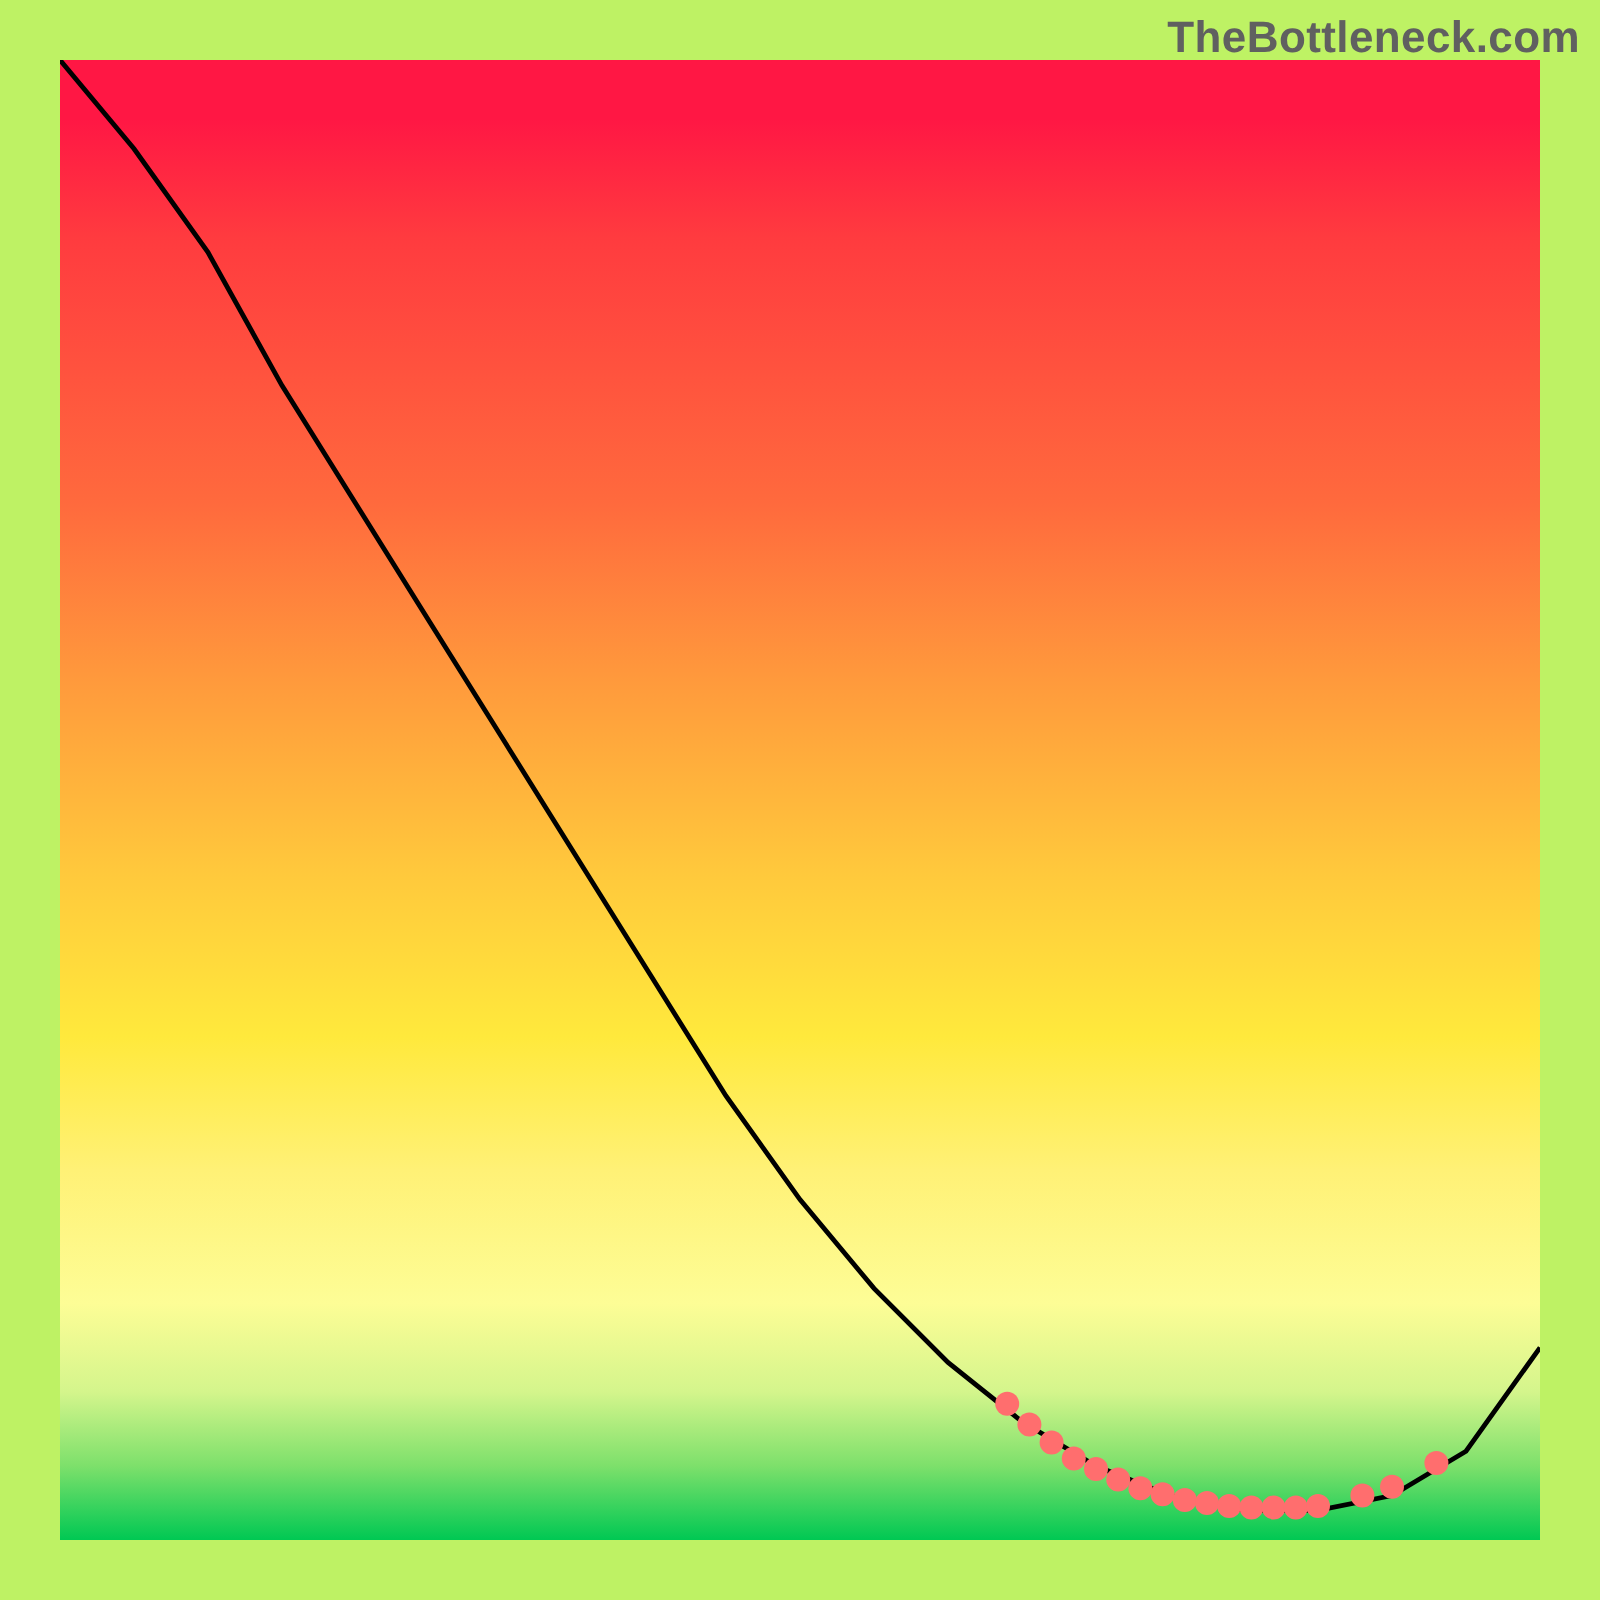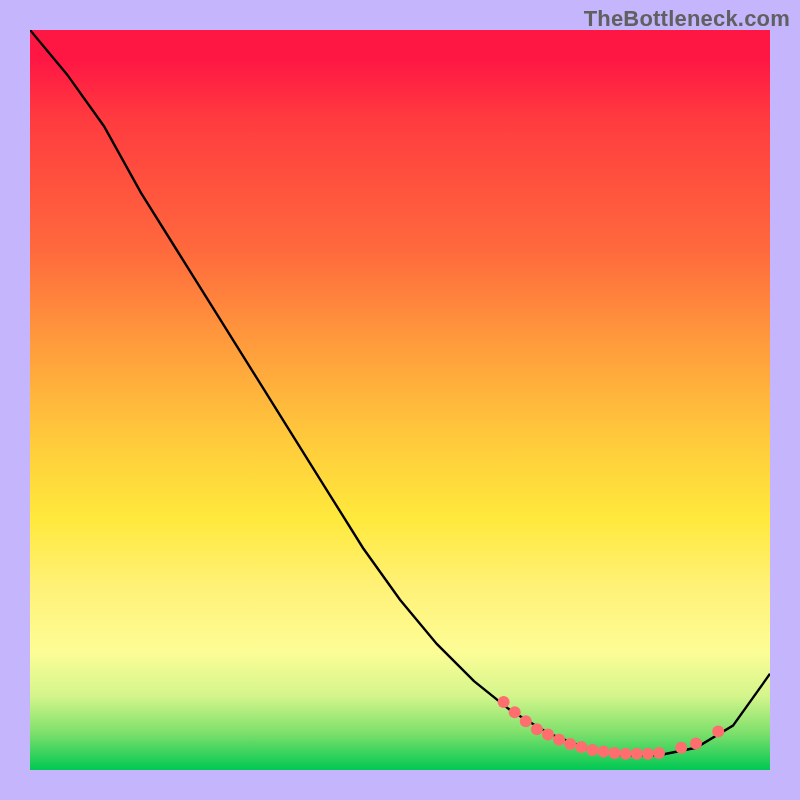--- a/index.html
+++ b/index.html
@@ -8,21 +8,21 @@
     width: 800px;
     height: 800px;
     background: #000;
     overflow: hidden;
     font-family: Arial, Helvetica, sans-serif;
   }
   .frame {
     position: relative;
     width: 800px;
     height: 800px;
-    background: #c4b5fd;
+    background: #bef264;
   }
   .watermark {
     position: absolute;
     top: 6px;
     right: 10px;
     color: #606060;
     font-size: 22px;
     font-weight: 600;
     letter-spacing: 0.2px;
     z-index: 5;

